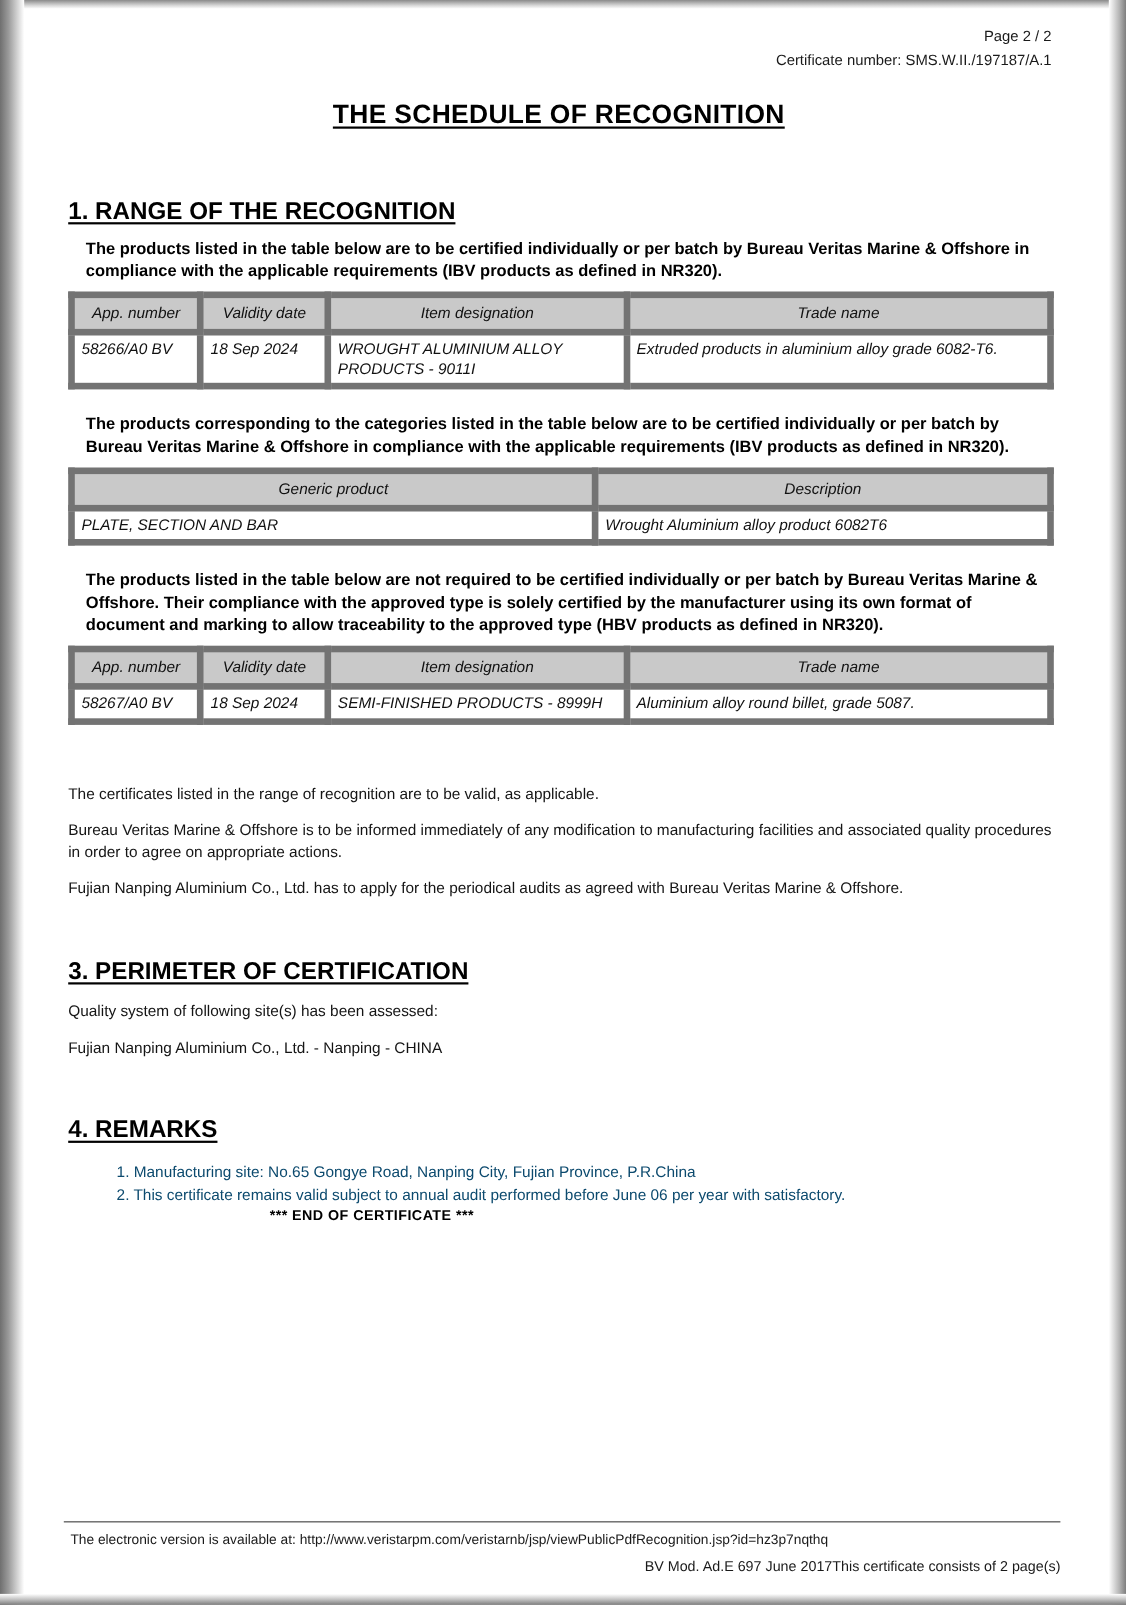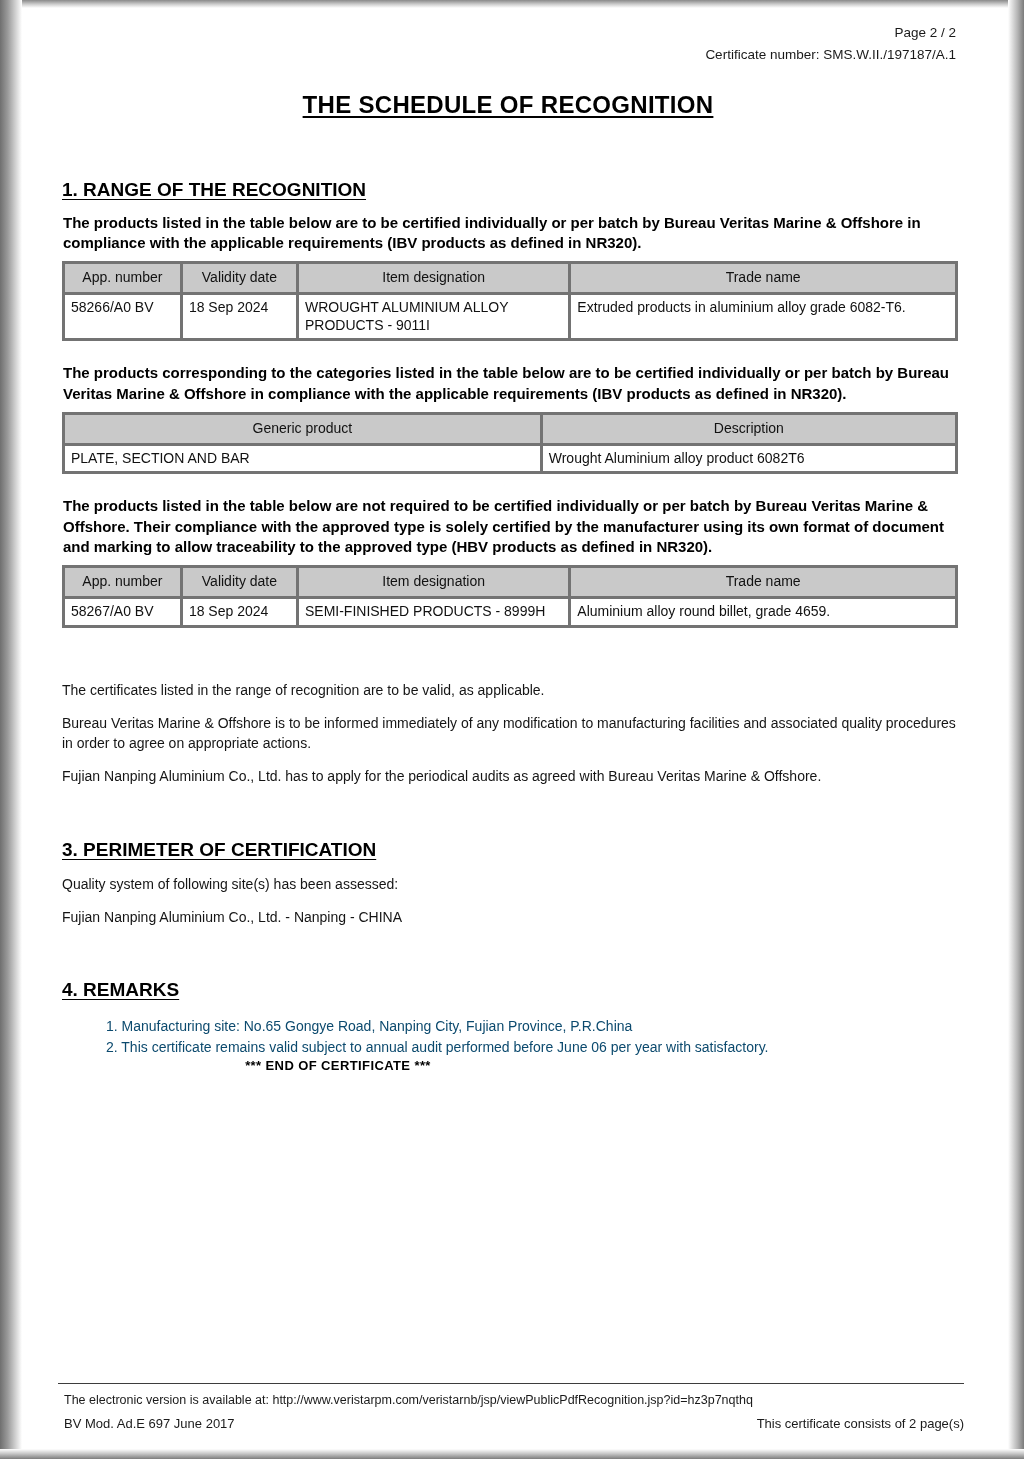--- a/index.html
+++ b/index.html
@@ -63,47 +63,48 @@
   h1.doc-title {
     text-align: center;
     font-size: 24px;
     font-weight: bold;
     letter-spacing: 0.3px;
     margin: 24px 0 0 0;
     text-decoration: underline;
     text-underline-offset: 3px;
   }
   h2.section-title {
-    font-size: 19px;
+    font-size: 22px;
     font-weight: bold;
     margin: 0;
     padding: 0;
     text-decoration: underline;
     text-underline-offset: 3px;
   }
   .sec1 { margin-top: 60px; padding-left: 4px; }
   .intro-para {
     font-size: 15px;
     font-weight: bold;
     line-height: 1.34;
-    margin: 12px 0 8px 1px;
+    margin: 12px 0 8px 16px;
     color: #000;
   }
   table.tbl {
     width: 100%;
     border-collapse: collapse;
     table-layout: fixed;
     font-size: 14px;
     color: #111;
   }
   table.tbl th, table.tbl td {
-    border: 3px solid #737373;
+    border: 6px solid #737373;
     padding: 4px 6px;
     vertical-align: top;
     line-height: 1.28;
+    font-style: italic;
   }
   table.tbl th {
     background: #c9c9c9;
     font-weight: normal;
     text-align: center;
     padding: 5px 6px;
   }
   .para-block { margin-top: 22px; }
 
   .sec2 { margin-top: 52px; padding-left: 4px; }
@@ -140,21 +141,21 @@
     border-top: 1px solid #3d3d3d;
     margin-bottom: 9px;
   }
   .footer-url {
     font-size: 12.5px;
     color: #1a1a1a;
     padding-left: 6px;
   }
   .footer-row {
     display: flex;
-    justify-content: space-between;
+    justify-content: flex-end;
     font-size: 13px;
     color: #1a1a1a;
     margin-top: 9px;
     padding-left: 6px;
   }
 </style>
 </head>
 <body>
 
 <div class="page">
@@ -242,21 +243,21 @@
             <th>Validity date</th>
             <th>Item designation</th>
             <th>Trade name</th>
           </tr>
         </thead>
         <tbody>
           <tr>
             <td>58267/A0 BV</td>
             <td>18 Sep 2024</td>
             <td>SEMI-FINISHED PRODUCTS - 8999H</td>
-            <td>Aluminium alloy round billet, grade 4659.</td>
+            <td>Aluminium alloy round billet, grade 5087.</td>
           </tr>
         </tbody>
       </table>
     </div>
 
     <div class="sec2">
       <p class="body-para">The certificates listed in the range of recognition are to be valid, as applicable.</p>
       <p class="body-para">Bureau Veritas Marine &amp; Offshore is to be informed immediately of any modification to manufacturing facilities and associated quality procedures in order to agree on appropriate actions.</p>
       <p class="body-para">Fujian Nanping Aluminium Co., Ltd. has to apply for the periodical audits as agreed with Bureau Veritas Marine &amp; Offshore.</p>
     </div>

